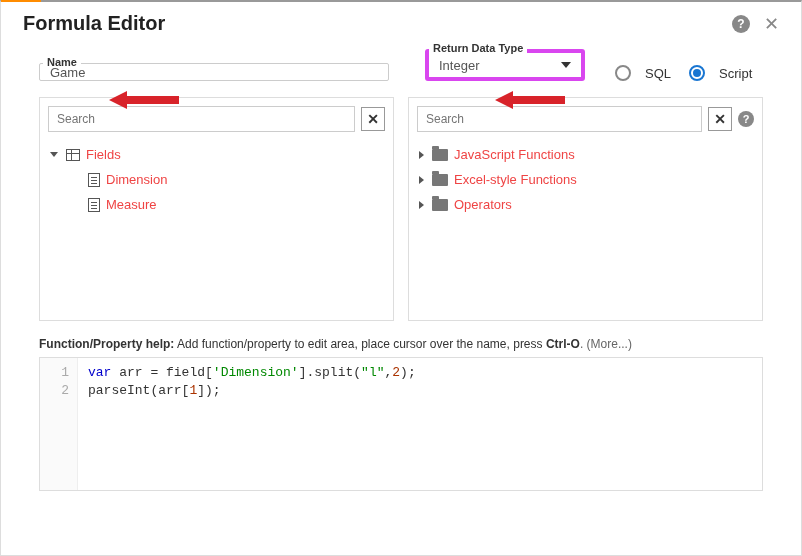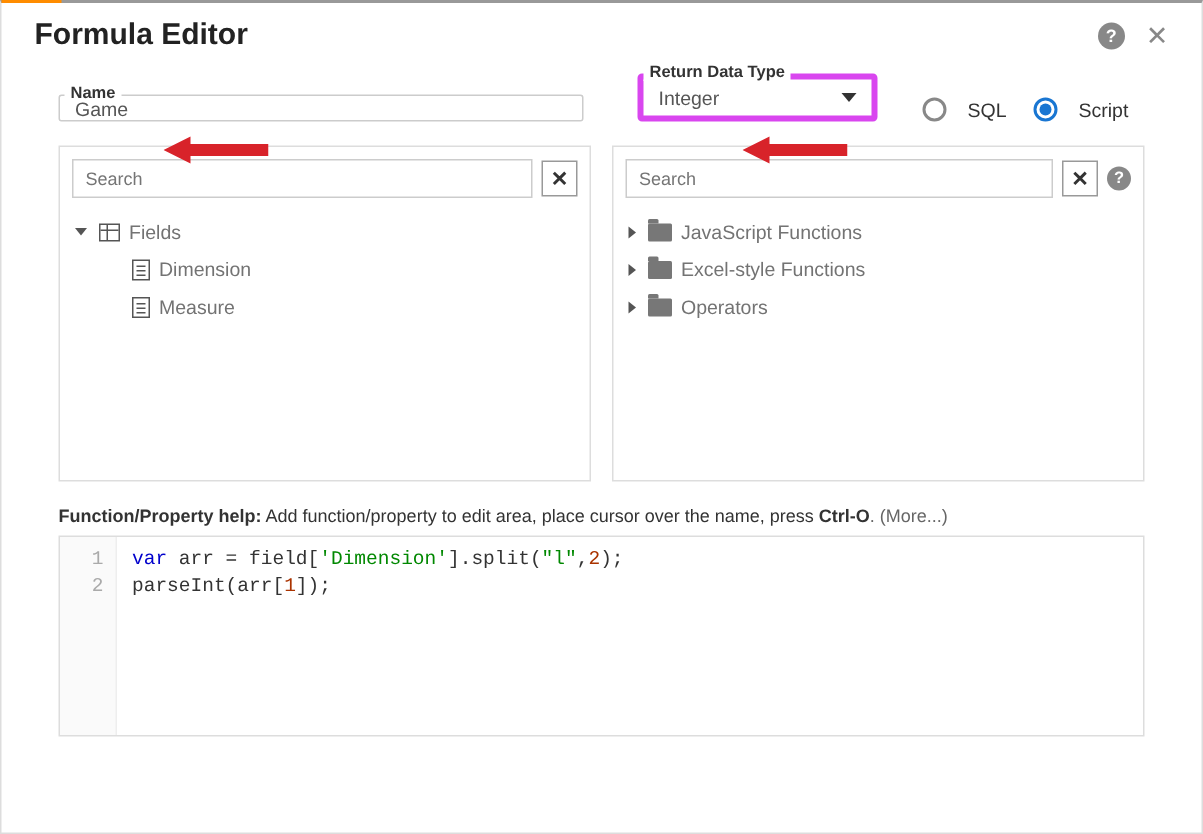--- a/index.html
+++ b/index.html
@@ -21,21 +21,21 @@
 .radio-item { display: flex; align-items: center; gap: 14px; cursor: pointer; }
 .radio-circle { width: 16px; height: 16px; border: 2px solid #888; border-radius: 50%; display: flex; align-items: center; justify-content: center; }
 .radio-circle.checked { border-color: #1976d2; }
 .radio-dot { width: 8px; height: 8px; border-radius: 50%; background: #1976d2; }
 .panels { display: flex; gap: 14px; padding: 6px 38px; }
 .panel { flex: 1; border: 1px solid #ddd; height: 224px; padding: 8px; }
 .search-row { display: flex; align-items: center; gap: 6px; }
 .search-input { flex: 1; height: 26px; border: 1px solid #ccc; padding: 0 8px; font-size: 12px; color: #888; }
 .clear-btn { width: 24px; height: 24px; border: 1px solid #999; display: flex; align-items: center; justify-content: center; font-size: 14px; font-weight: bold; cursor: pointer; color: #333; }
 .tree { margin-top: 10px; }
-.tree-node { display: flex; align-items: center; gap: 6px; padding: 5px 2px; cursor: pointer; color: #737373; }
+.tree-node { display: flex; align-items: center; gap: 6px; padding: 5px 2px; cursor: pointer; color: #ef4444; }
 .tree-node.child { padding-left: 40px; }
 .expand-icon { width: 0; height: 0; display: inline-block; }
 .expand-icon.open { border-left: 4px solid transparent; border-right: 4px solid transparent; border-top: 5px solid #555; margin-right: 2px; }
 .expand-icon.closed { border-top: 4px solid transparent; border-bottom: 4px solid transparent; border-left: 5px solid #555; margin-right: 2px; }
 .icon-table { width: 14px; height: 12px; border: 1px solid #555; position: relative; }
 .icon-table::before { content: ''; position: absolute; top: 3px; left: 0; right: 0; height: 1px; background: #555; }
 .icon-table::after { content: ''; position: absolute; top: 0; bottom: 0; left: 4px; width: 1px; background: #555; }
 .icon-field { width: 12px; height: 14px; border: 1px solid #555; position: relative; }
 .icon-field::before { content: ''; position: absolute; top: 3px; left: 2px; right: 2px; height: 1px; background: #555; box-shadow: 0 3px 0 #555, 0 6px 0 #555; }
 .icon-folder { width: 16px; height: 12px; background: #777; border-radius: 1px; position: relative; }

